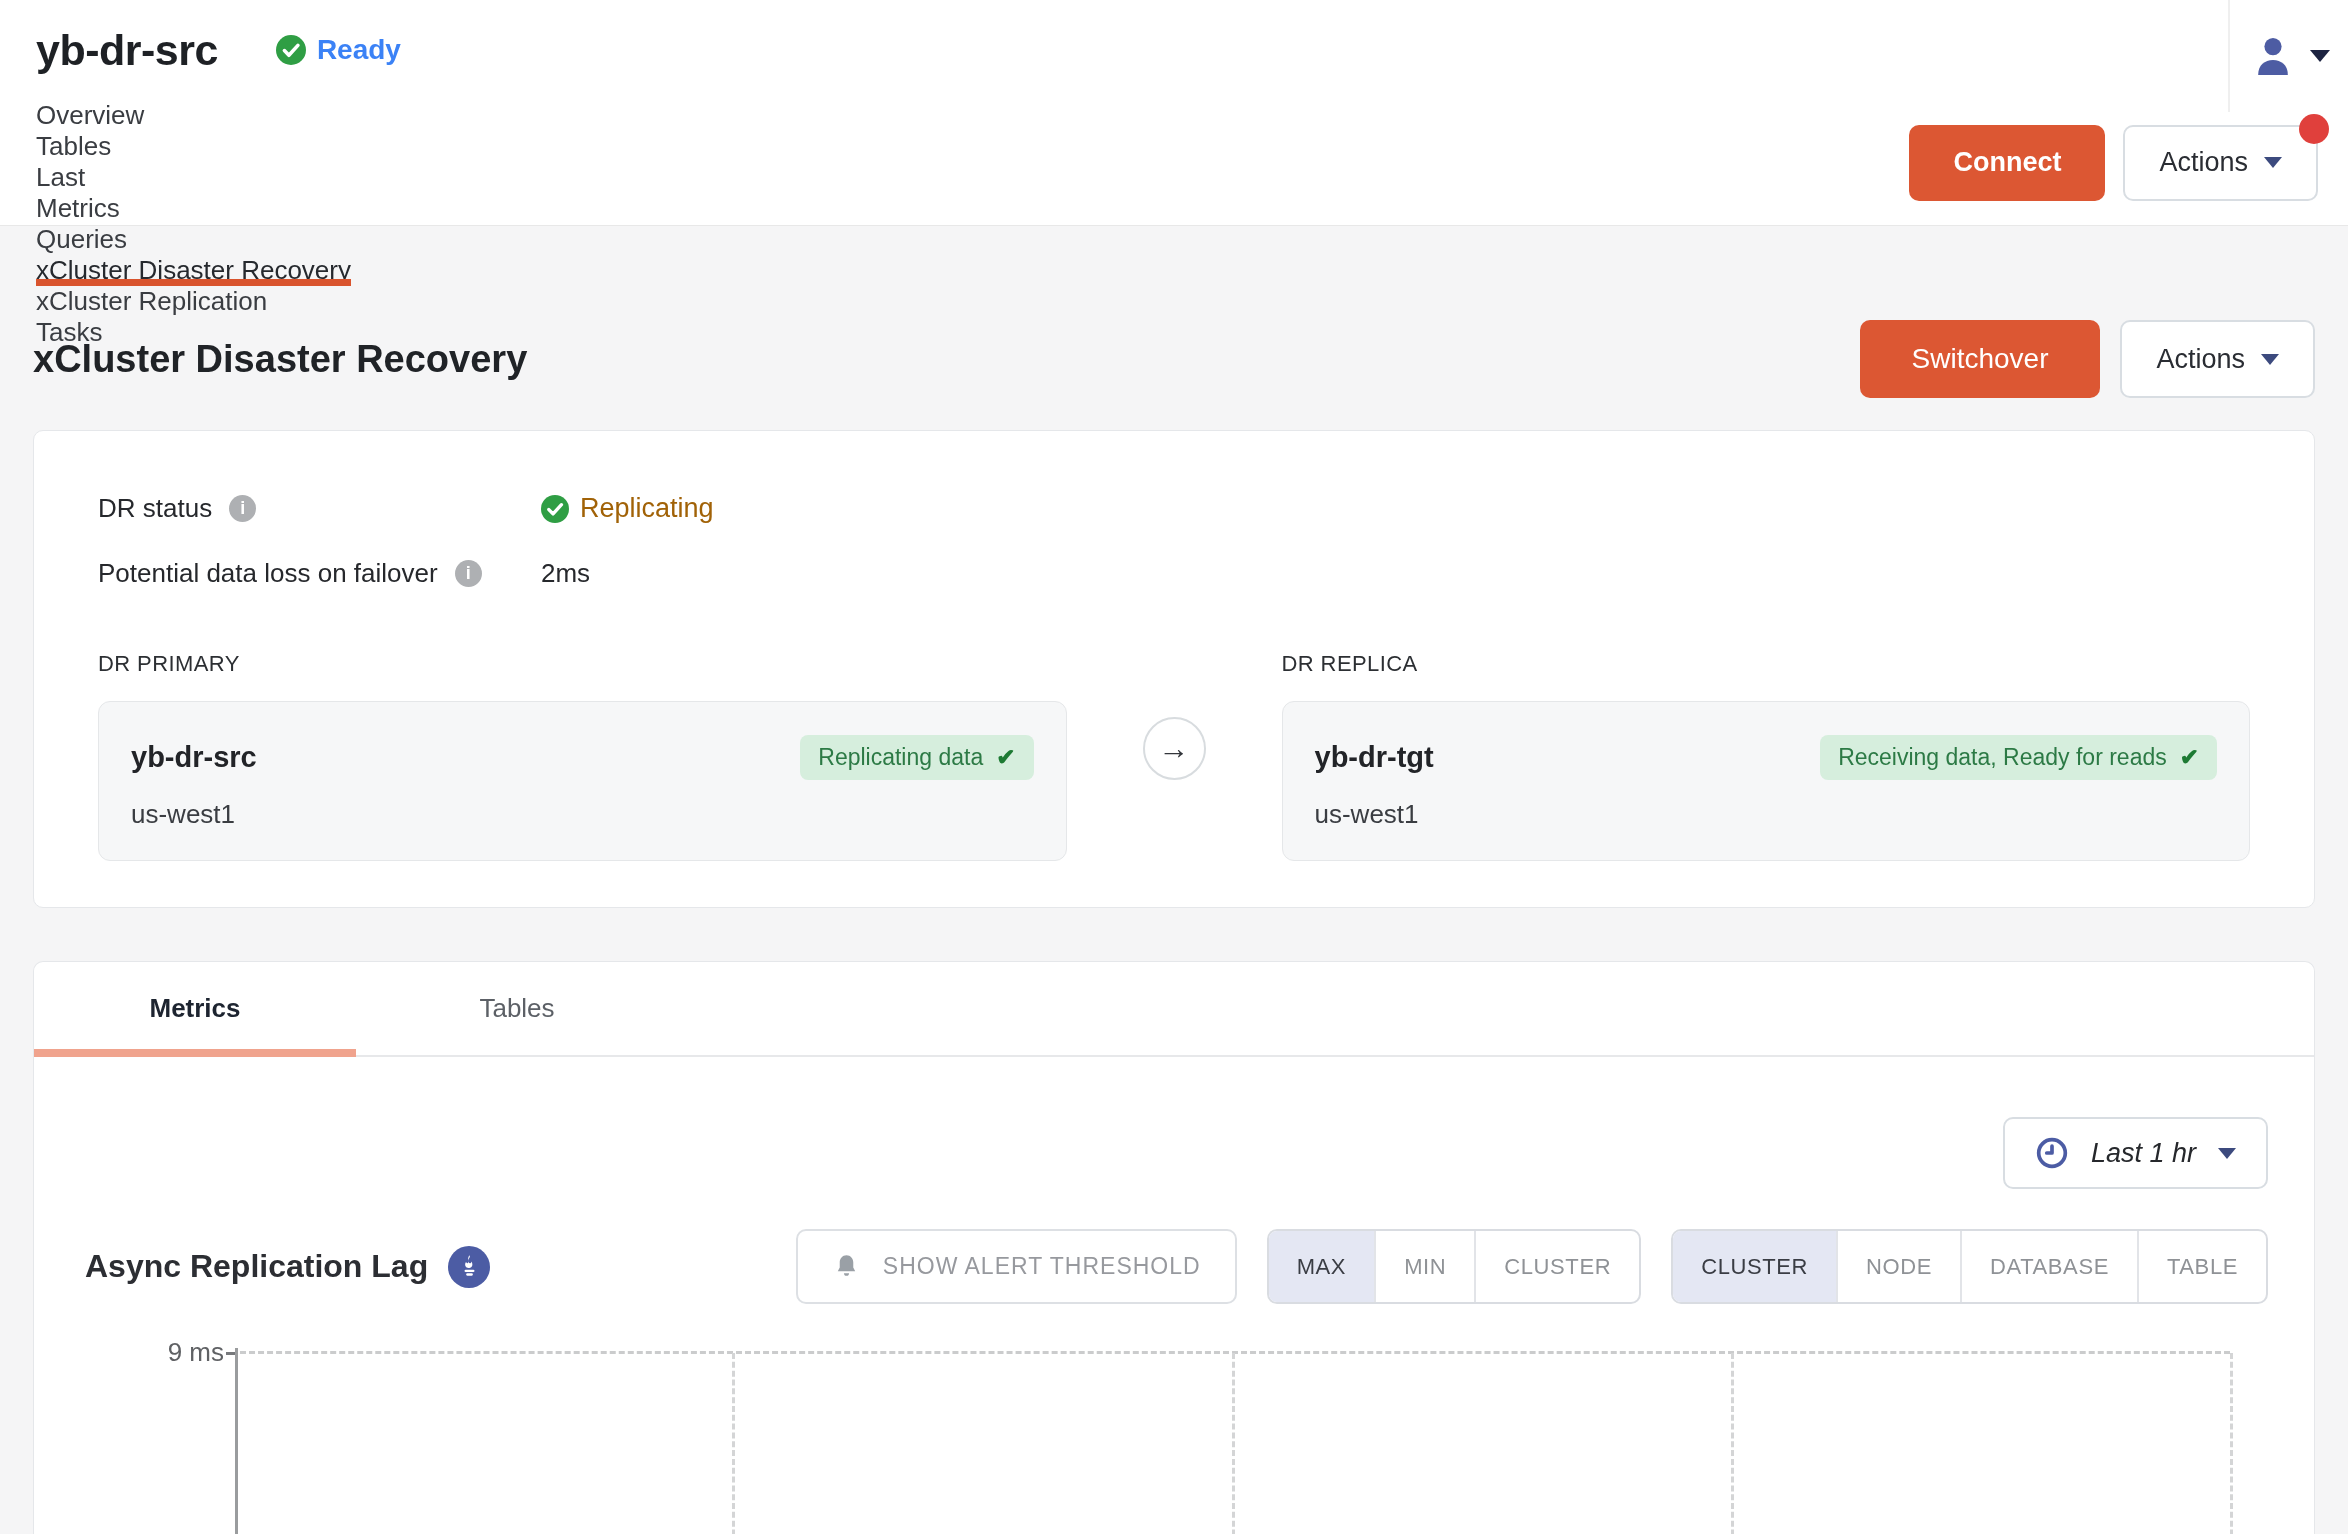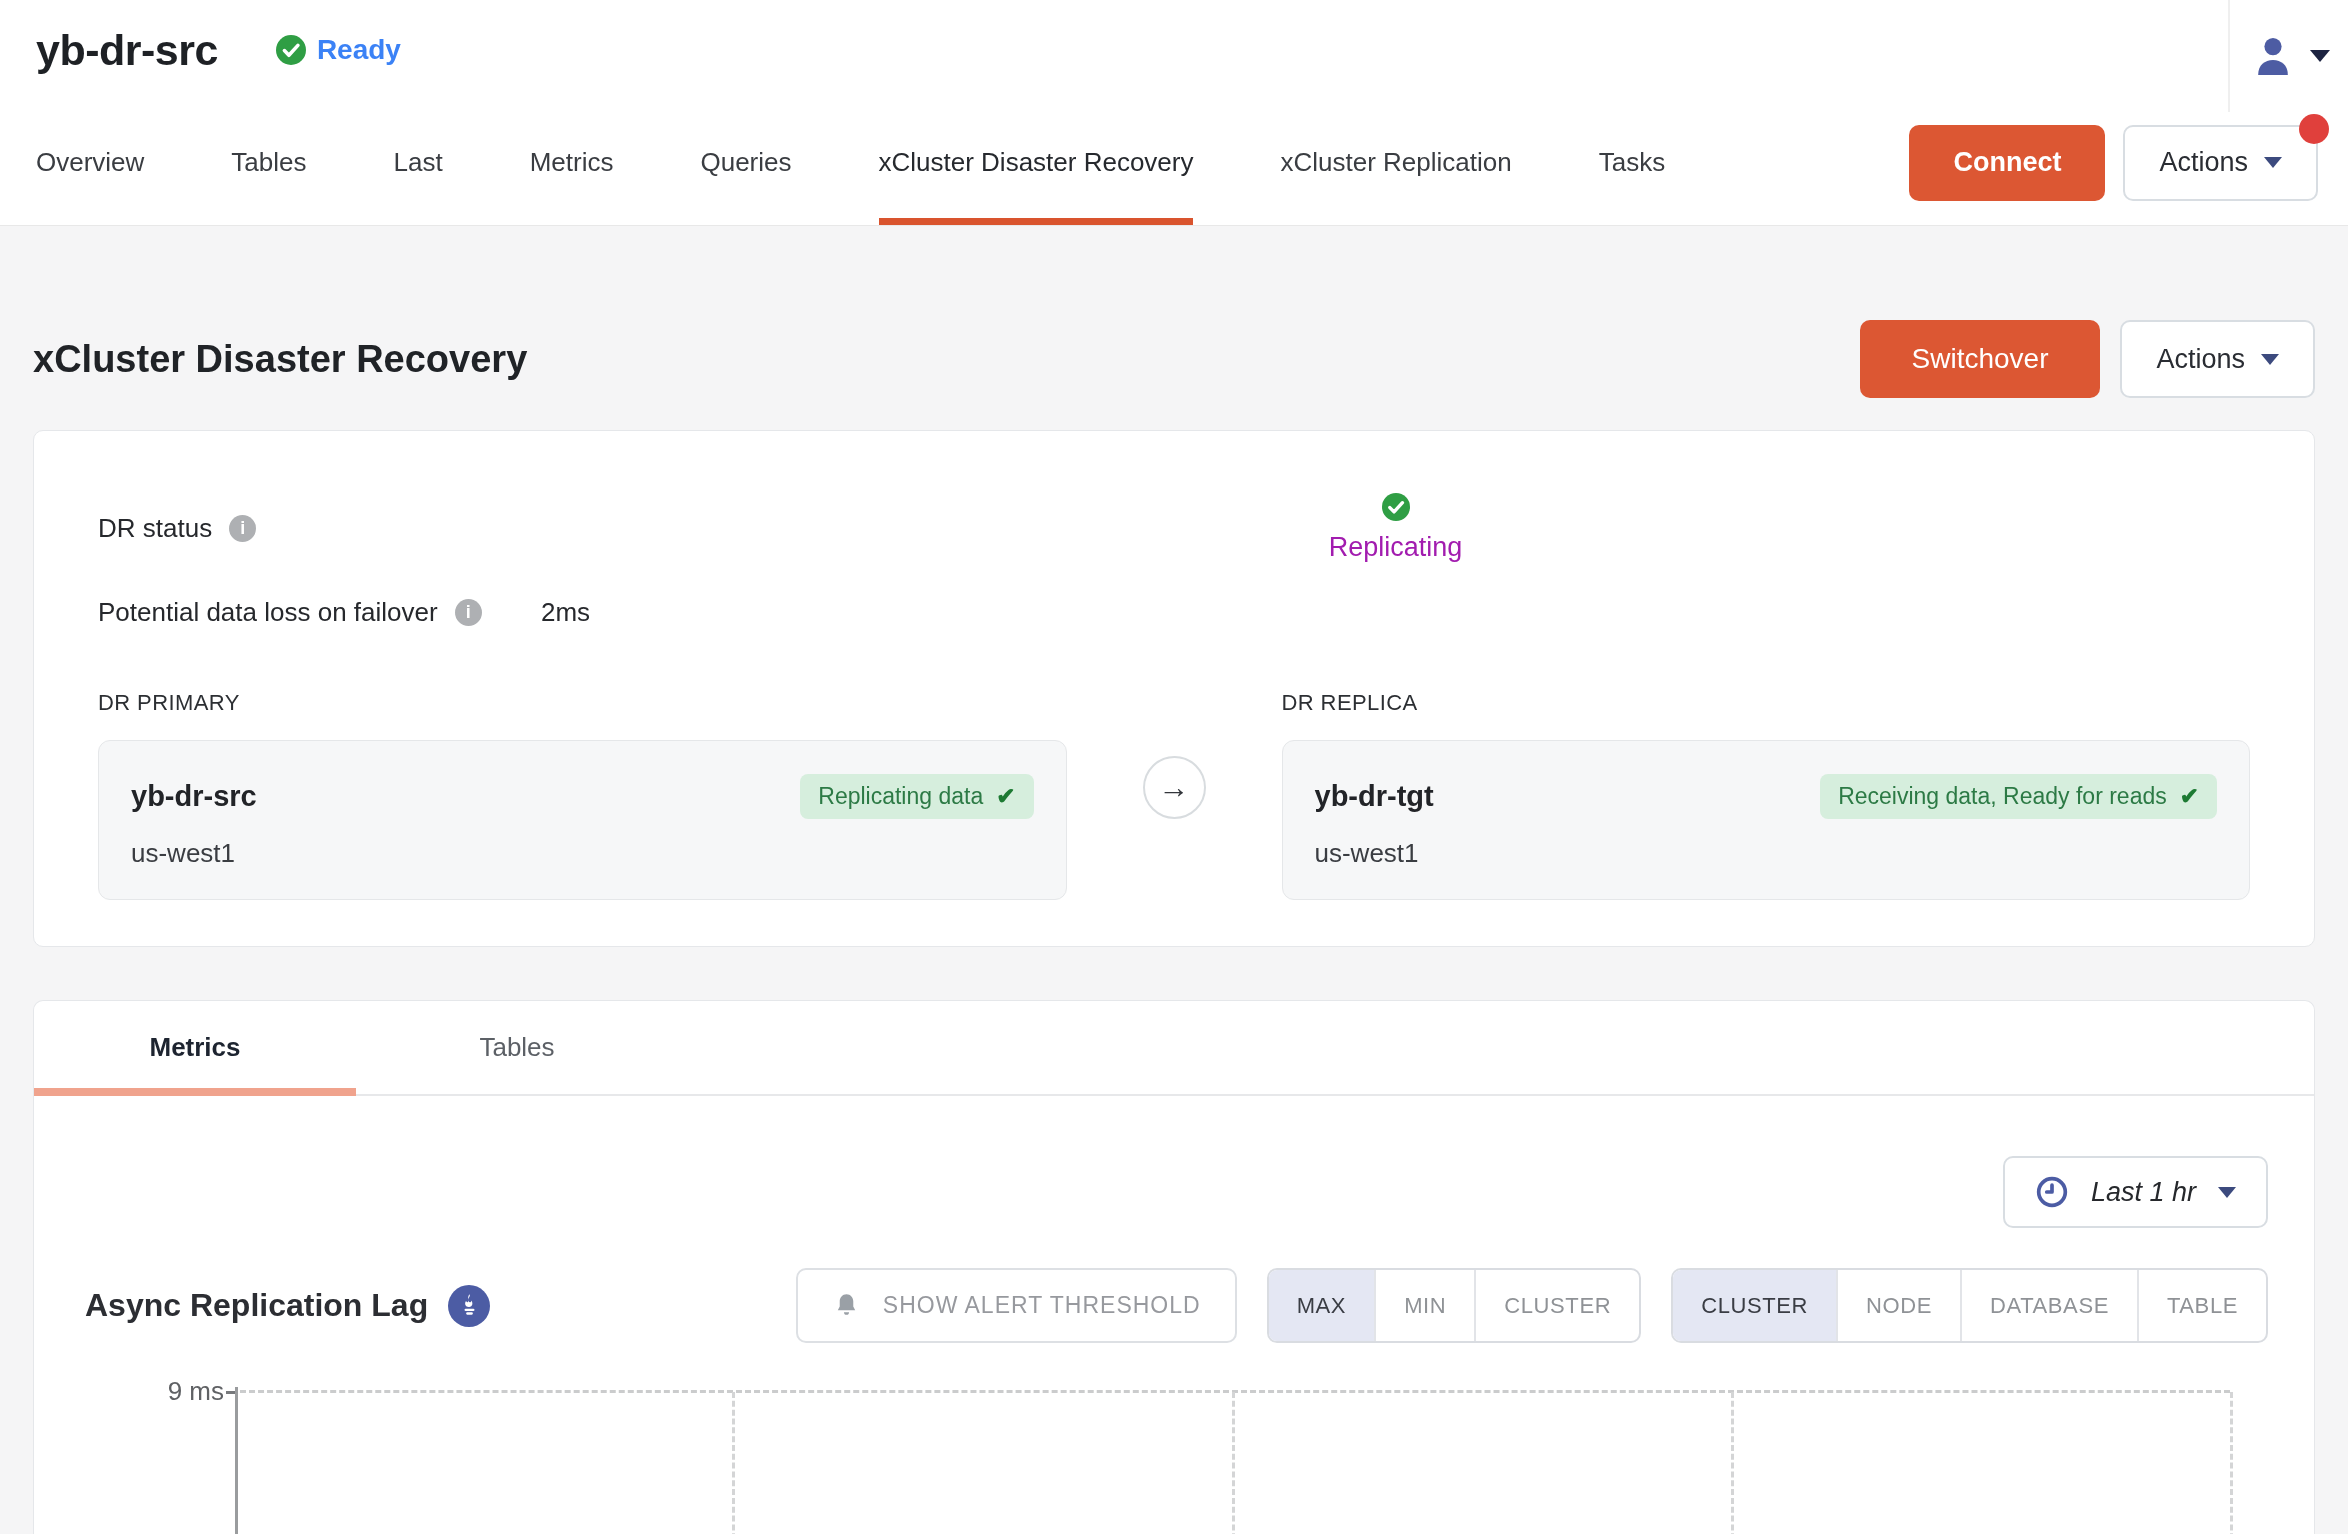--- a/index.html
+++ b/index.html
@@ -26,21 +26,21 @@
     display: flex; align-items: center; justify-content: center; gap: 13px;
   }
   .caret { width: 0; height: 0; border-left: 10px solid transparent; border-right: 10px solid transparent; border-top: 12px solid #1c2340; }
   .caret.navy { border-top-color: #3c4a7e; border-left-width: 9px; border-right-width: 9px; border-top-width: 11px; }
 
   
   .nav-bar {
     display: flex; align-items: center; height: 126px;
     padding: 0 30px 0 36px; background: #fff; border-bottom: 1px solid #e8e8e8;
   }
-  .nav-tabs { display: flex; align-items: stretch; height: 100%; }
+  .nav-tabs { display: flex; align-items: stretch; height: 100%; flex-direction: column; }
   .nav-tab {
     display: flex; align-items: center; margin-right: 87px;
     font-size: 26px; color: #3a3d42; position: relative; cursor: pointer; white-space: nowrap;
   }
   .nav-tab.active { color: #26292e; }
   .nav-tab.active::after {
     content: ""; position: absolute; left: 0; right: 0; bottom: 0;
     height: 7px; background: #d9542e;
   }
   .nav-actions { margin-left: auto; display: flex; align-items: center; gap: 18px; }
@@ -75,21 +75,21 @@
     margin-top: 32px; background: #fff; border: 1px solid #e5e7ea; border-radius: 10px;
     padding: 62px 64px 46px 64px;
   }
   .dr-row { display: grid; grid-template-columns: 443px 1fr; align-items: center; margin-bottom: 34px; font-size: 26px; }
   .dr-label { display: flex; align-items: center; gap: 17px; color: #26282c; }
   .info-icon {
     width: 27px; height: 27px; border-radius: 50%; background: #aeb0b3; color: #fff;
     font-size: 18px; font-weight: 700; display: inline-flex; align-items: center; justify-content: center;
     flex: 0 0 auto;
   }
-  .dr-value-green { display: flex; align-items: center; gap: 11px; color: #a21caf; font-size: 27px; flex-direction: column; }
+  .dr-value-green { display: flex; align-items: center; gap: 11px; color: #a16207; font-size: 27px; }
   .dr-value-plain { color: #26282c; font-size: 26px; }
 
   .clusters-row { display: flex; align-items: flex-start; margin-top: 62px; }
   .cluster-col { flex: 1; min-width: 0; }
   .section-label { font-size: 22px; color: #2c2f33; letter-spacing: 0.4px; margin-bottom: 24px; }
   .cluster-box {
     background: #f6f7f8; border: 1px solid #e5e7e9; border-radius: 12px;
     height: 160px; padding: 33px 32px;
   }
   .cluster-top { display: flex; align-items: center; }

